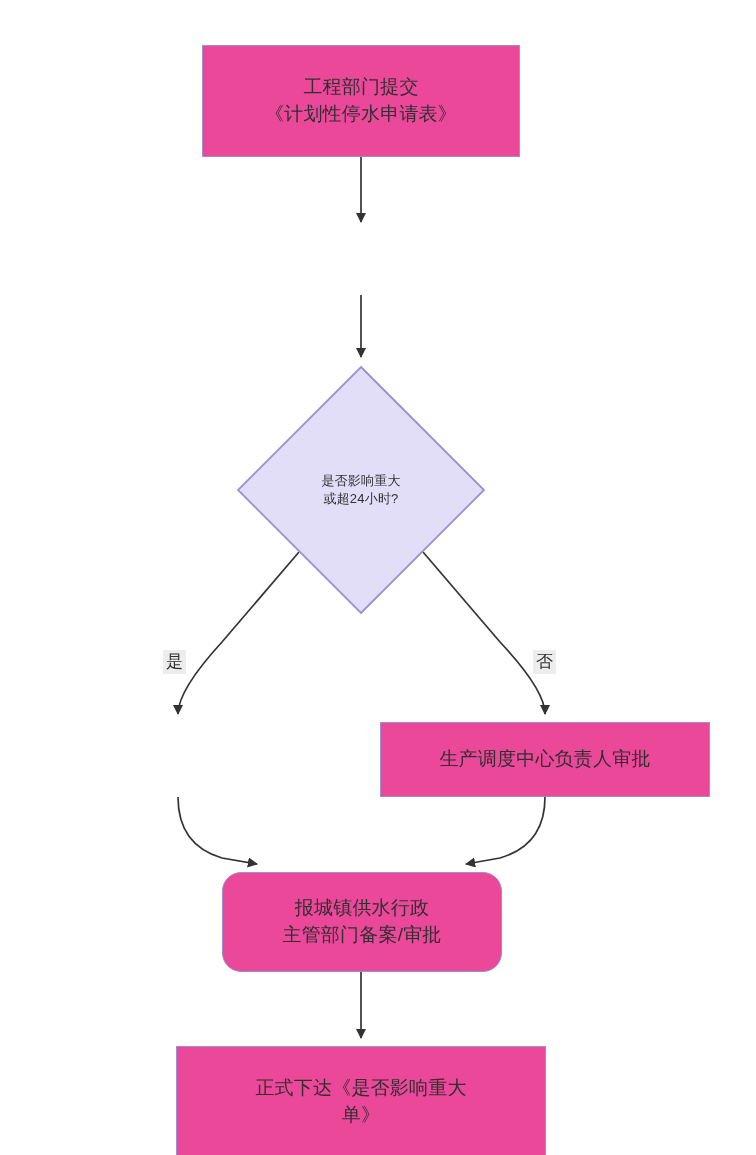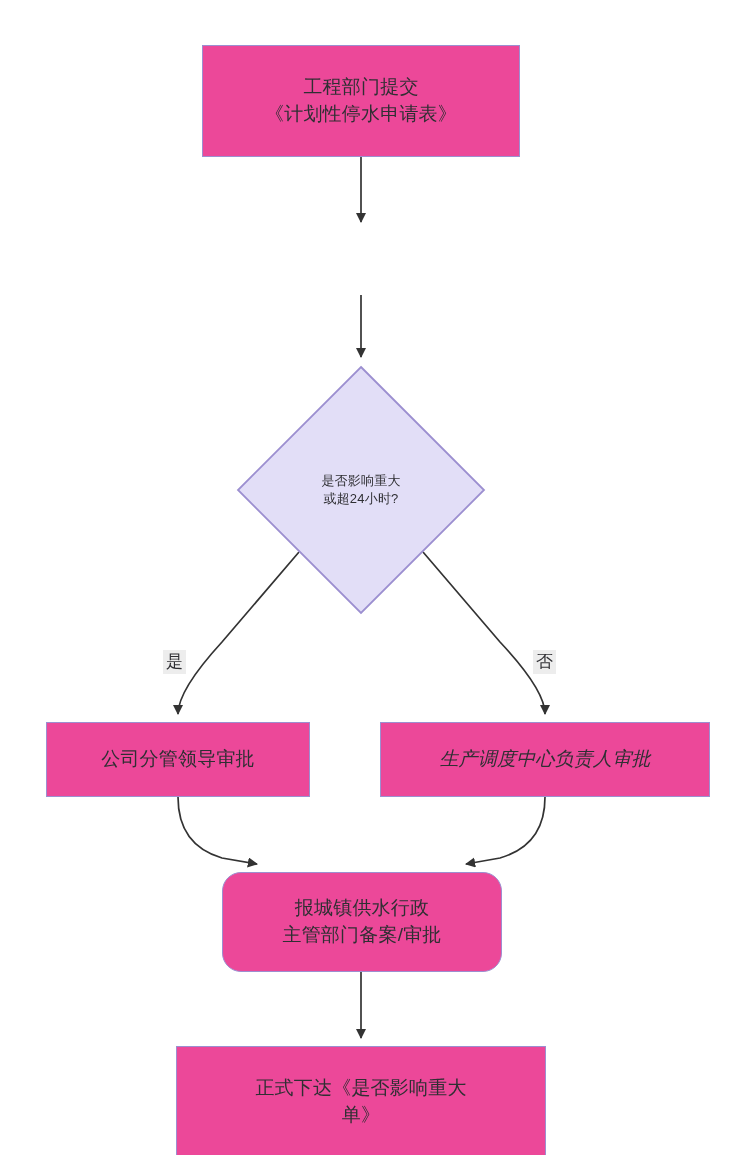--- a/index.html
+++ b/index.html
@@ -122,25 +122,22 @@
       <polygon points="125,2 248,125 125,248 2,125" fill="#E2DEF7" stroke="#9C8FD0" stroke-width="1.8"></polygon>
     </svg>
     <div class="diamond-text">是否影响重大
 或超24小时?</div>
   </div>
 
   <div class="edge-label" style="left:163px; top:650px;">是</div>
 
   <div class="edge-label" style="left:533px; top:650px;">否</div>
 
-  <div class="node" style="left:46px; top:722px; width:264px; height:75px;">
-    <span class="label">公司分管领导审批</span>
-  </div>
 
-  <div class="node" style="left:380px; top:722px; width:330px; height:75px;font-style:italic;">
+  <div class="node" style="left:380px; top:722px; width:330px; height:75px;">
     <span class="label">生产调度中心负责人审批</span>
   </div>
 
   <div class="node" style="left:222px; top:872px; width:280px; height:100px;border-radius:19px;">
     <span class="label">报城镇供水行政
 主管部门备案/审批</span>
   </div>
 
   <div class="node" style="left:176px; top:1046px; width:370px; height:112px;">
     <span class="label">正式下达《是否影响重大

